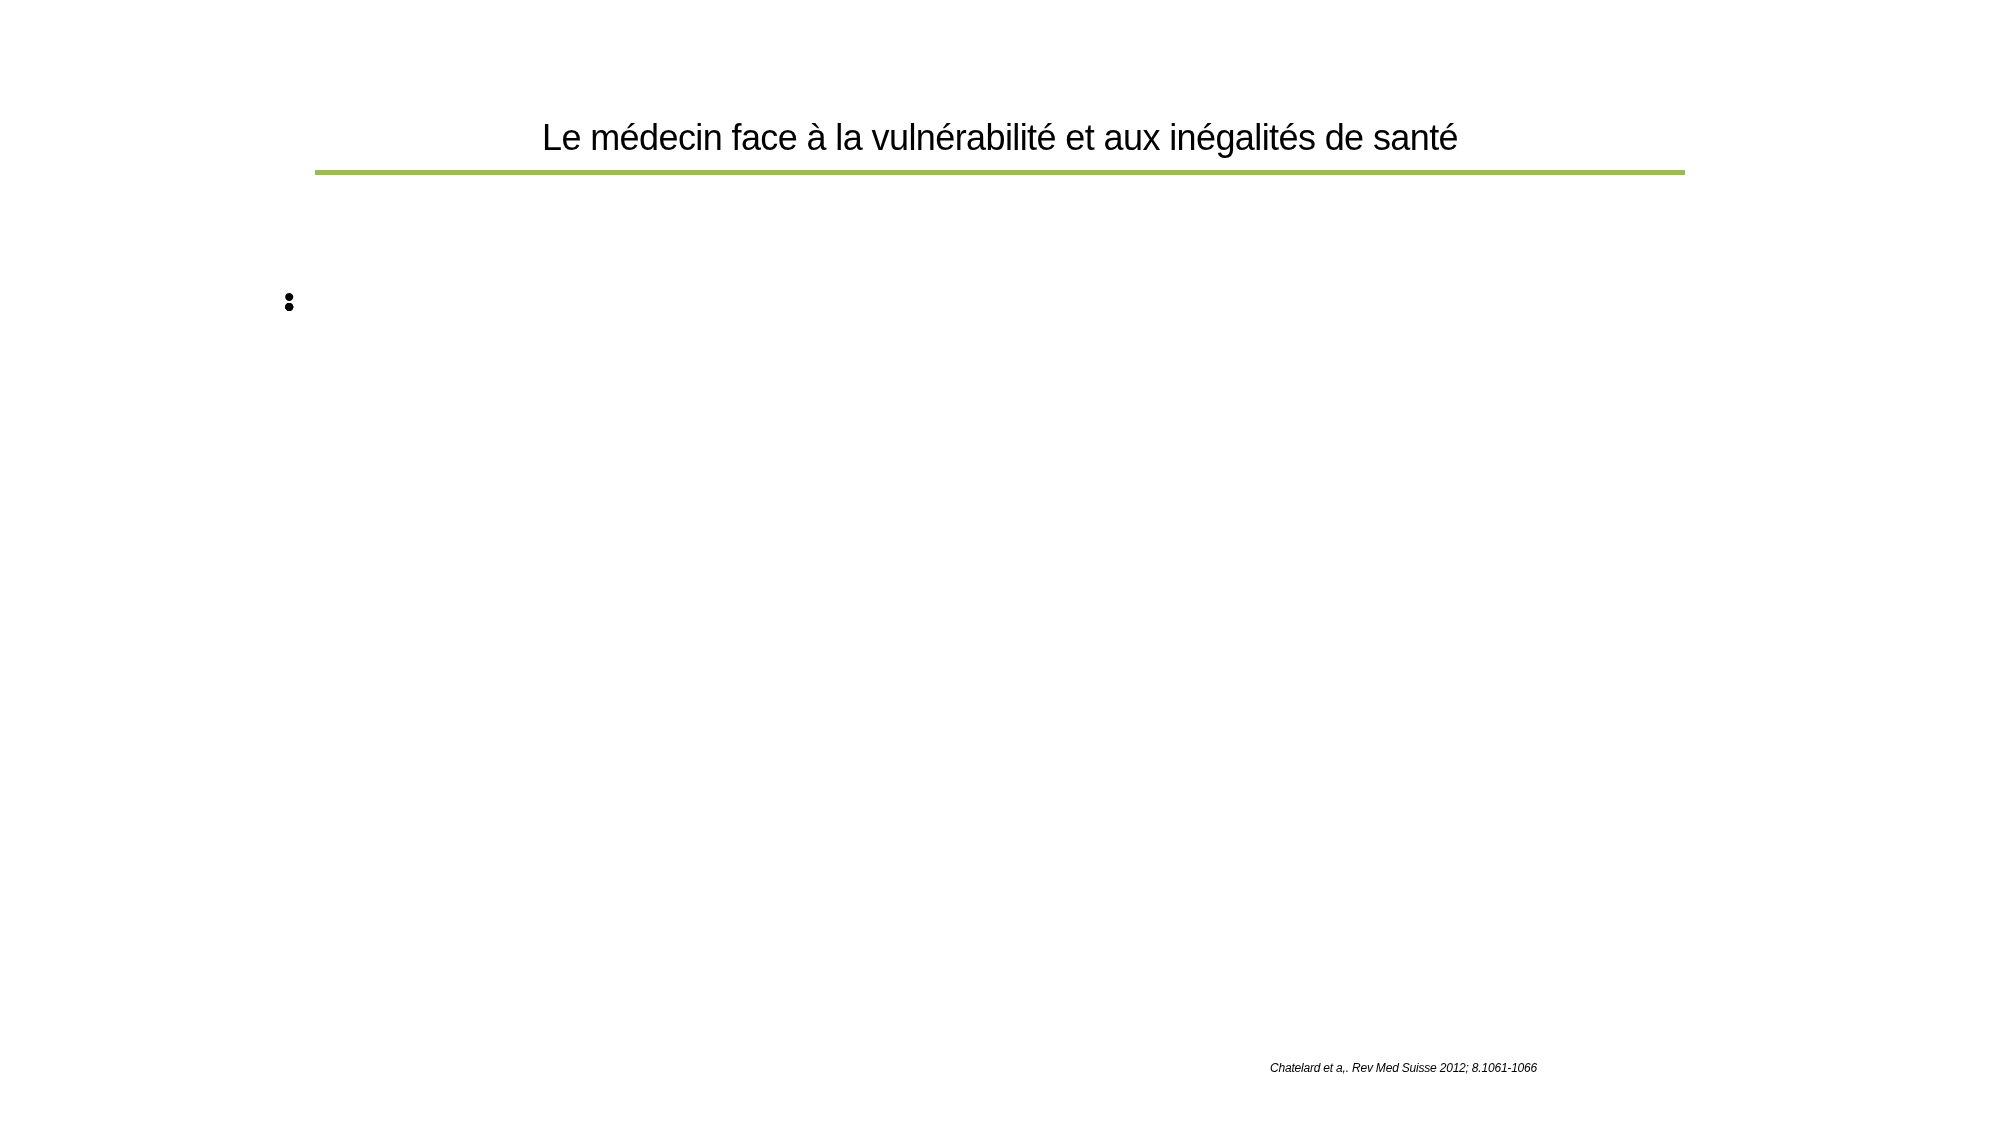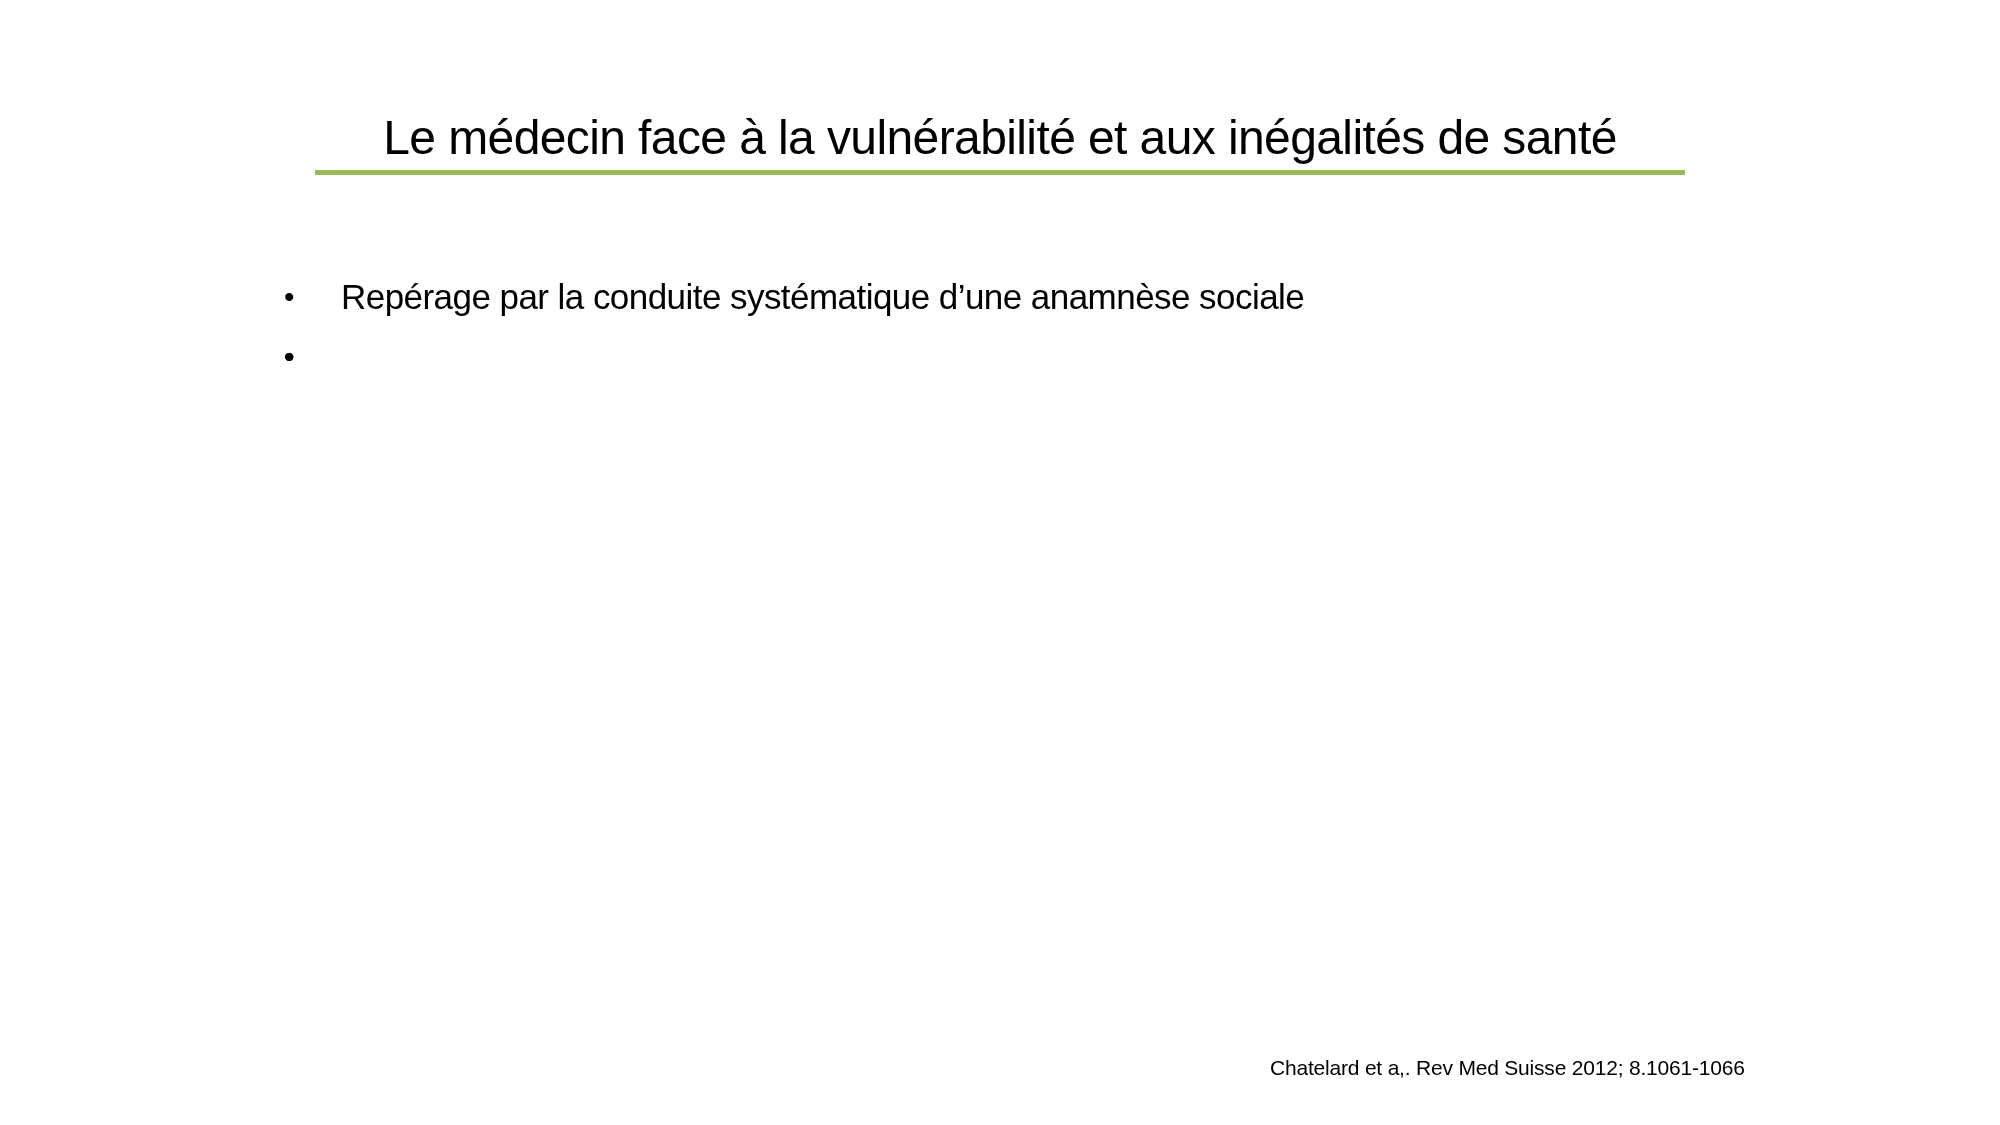--- a/index.html
+++ b/index.html
@@ -21,21 +21,21 @@
       width: 2000px;
       height: 1125px;
       background: #ffffff;
     }
     .title {
       position: absolute;
       left: 315px;
       width: 1370px;
       top: 110px;
       text-align: center;
-      font-size: 48px;
+      font-size: 36px;
       line-height: 56px;
       letter-spacing: -0.6px;
       white-space: nowrap;
     }
     .title-rule {
       position: absolute;
       left: 315px;
       top: 170px;
       width: 1370px;
       height: 5px;
@@ -63,37 +63,37 @@
       left: 4px;
       top: 0;
       font-size: 30px;
       line-height: 50px;
     }
     .citation {
       position: absolute;
       left: 1270px;
       top: 1057px;
       width: 440px;
-      font-size: 21px;
+      font-size: 12px;
       line-height: 22px;
+      font-style: italic;
       white-space: nowrap;
       letter-spacing: -0.2px;
     }
   </style>
 </head>
 <body>
 
 <div class="slide">
   <div class="title">Le médecin face à la vulnérabilité et aux inégalités de santé</div>
   <div class="title-rule" style="background: rgb(155, 187, 89);"></div>
 
   <ul class="bullets">
     <li class="bullet-item">
       <span class="dot">•</span>
-      <span>Repérage par la conduite systématique d’une anamnèse sociale</span>
     </li>
     <li class="bullet-item">
       <span class="dot">•</span>
     </li>
     <li class="bullet-item">
       <span class="dot">•</span>
     </li>
     <li class="bullet-item">
       <span class="dot">•</span>
     </li>

